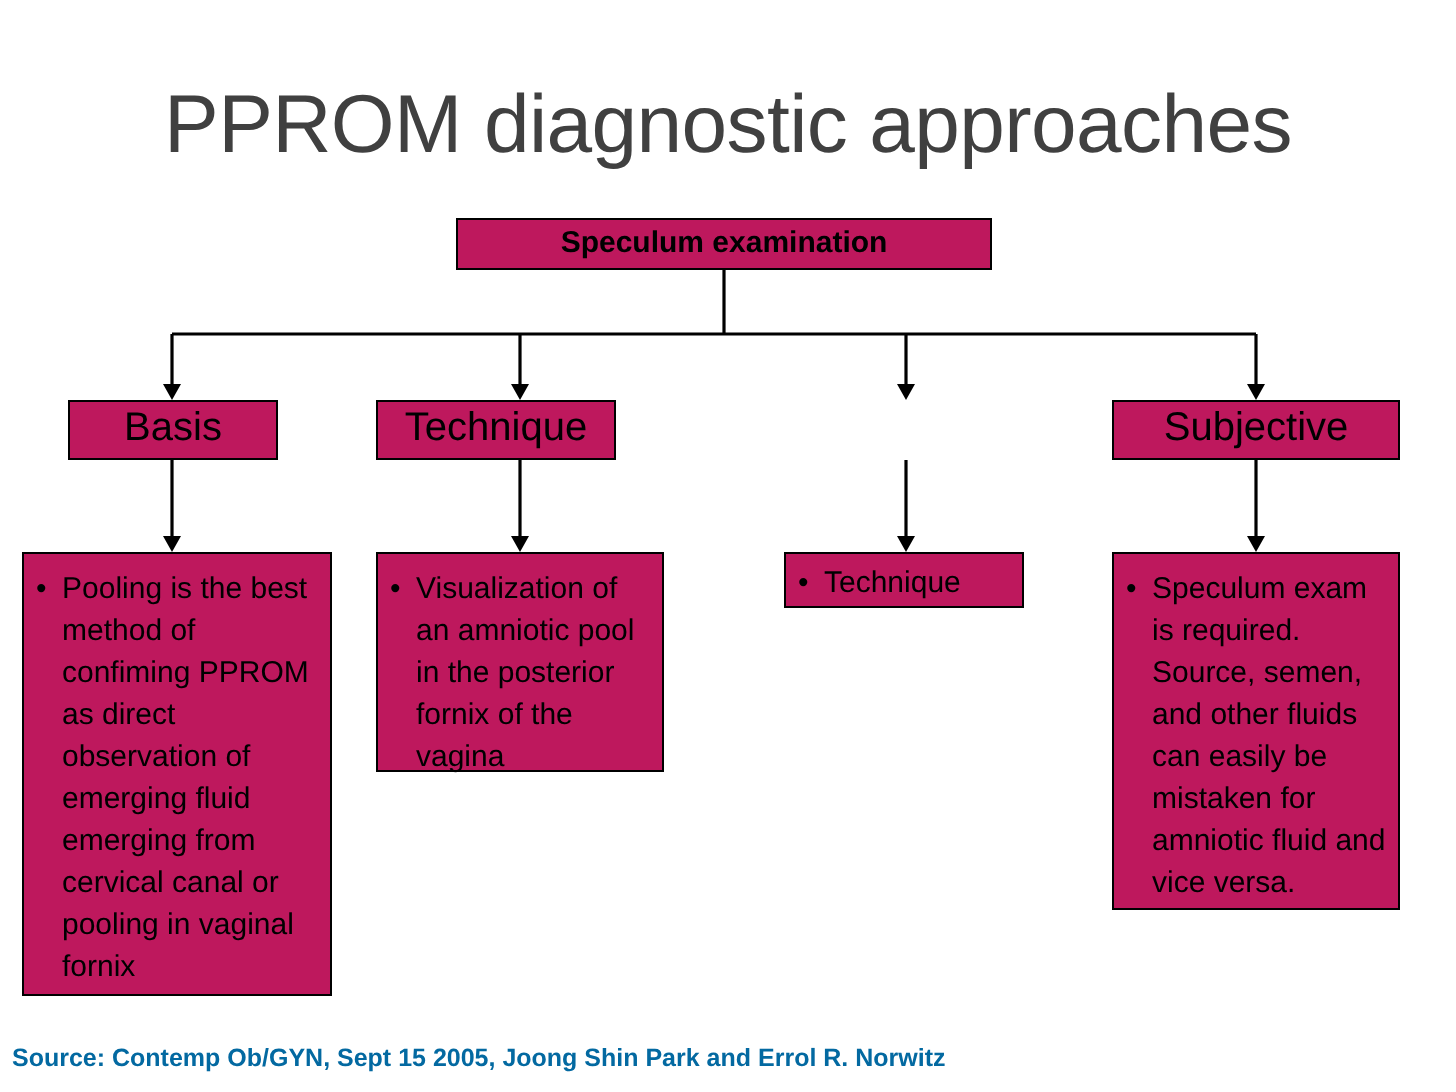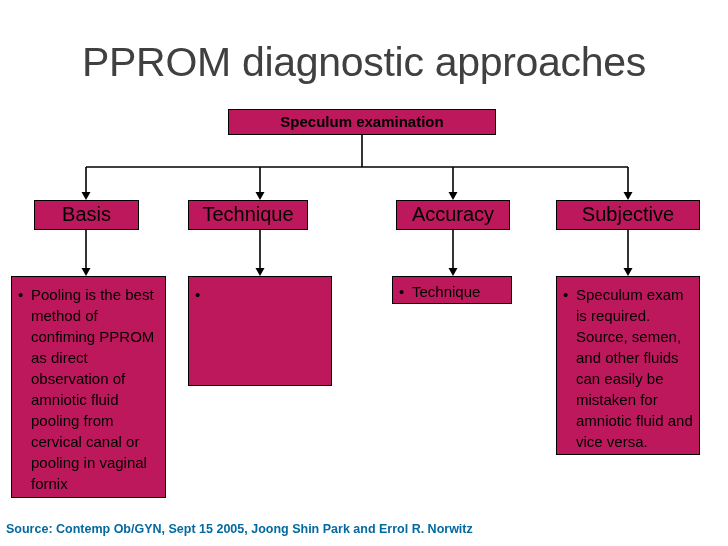--- a/index.html
+++ b/index.html
@@ -171,37 +171,35 @@
   <div class="node root-node">
     <span class="node-label">Speculum examination</span>
   </div>
 
   <div class="node cat-node cat-1">
     <span class="node-label">Basis</span>
   </div>
   <div class="node cat-node cat-2">
     <span class="node-label">Technique</span>
   </div>
-  <div class="node cat-node cat-3">
-    <span class="node-label">Accuracy</span>
-  </div>
   <div class="node cat-node cat-4">
     <span class="node-label">Subjective</span>
   </div>
 
   <div class="node detail-node d-1">
     <div class="bullet-row">
       <span class="bullet-dot">•</span>
-      <span class="bullet-text">Pooling is the best method of confiming PPROM as direct observation of amniotic fluid pooling from cervical canal or pooling in vaginal fornix</span>
+      <span class="bullet-text">Pooling is the best method of confiming PPROM as direct observation of emerging fluid emerging from cervical canal or pooling in vaginal fornix</span>
     </div>
   </div>
 
   <div class="node detail-node d-2">
     <div class="bullet-row">
       <span class="bullet-dot">•</span>
+      <span class="bullet-text">Visualization of an amniotic pool in the posterior fornix of the vagina</span>
     </div>
   </div>
 
   <div class="node detail-node d-3">
     <div class="bullet-row">
       <span class="bullet-dot">•</span>
       <span class="bullet-text">Technique</span>
     </div>
   </div>
 

